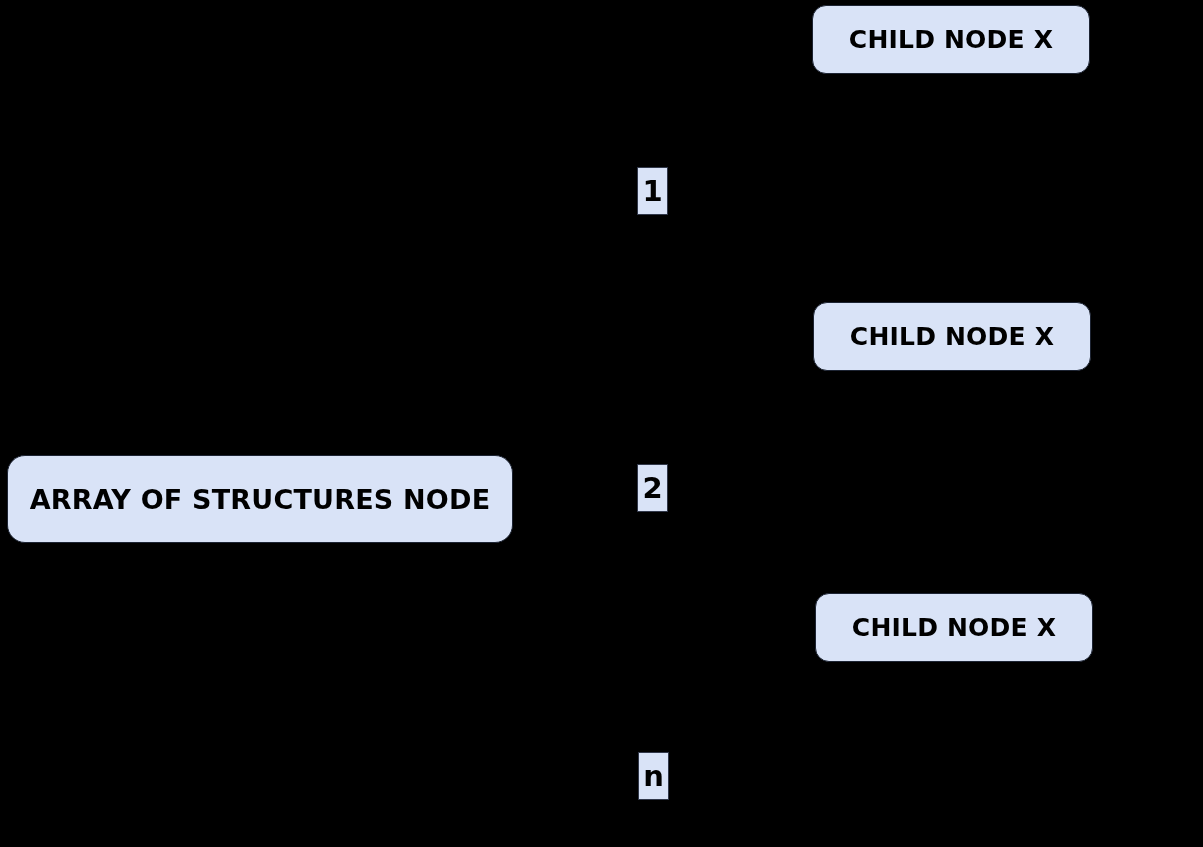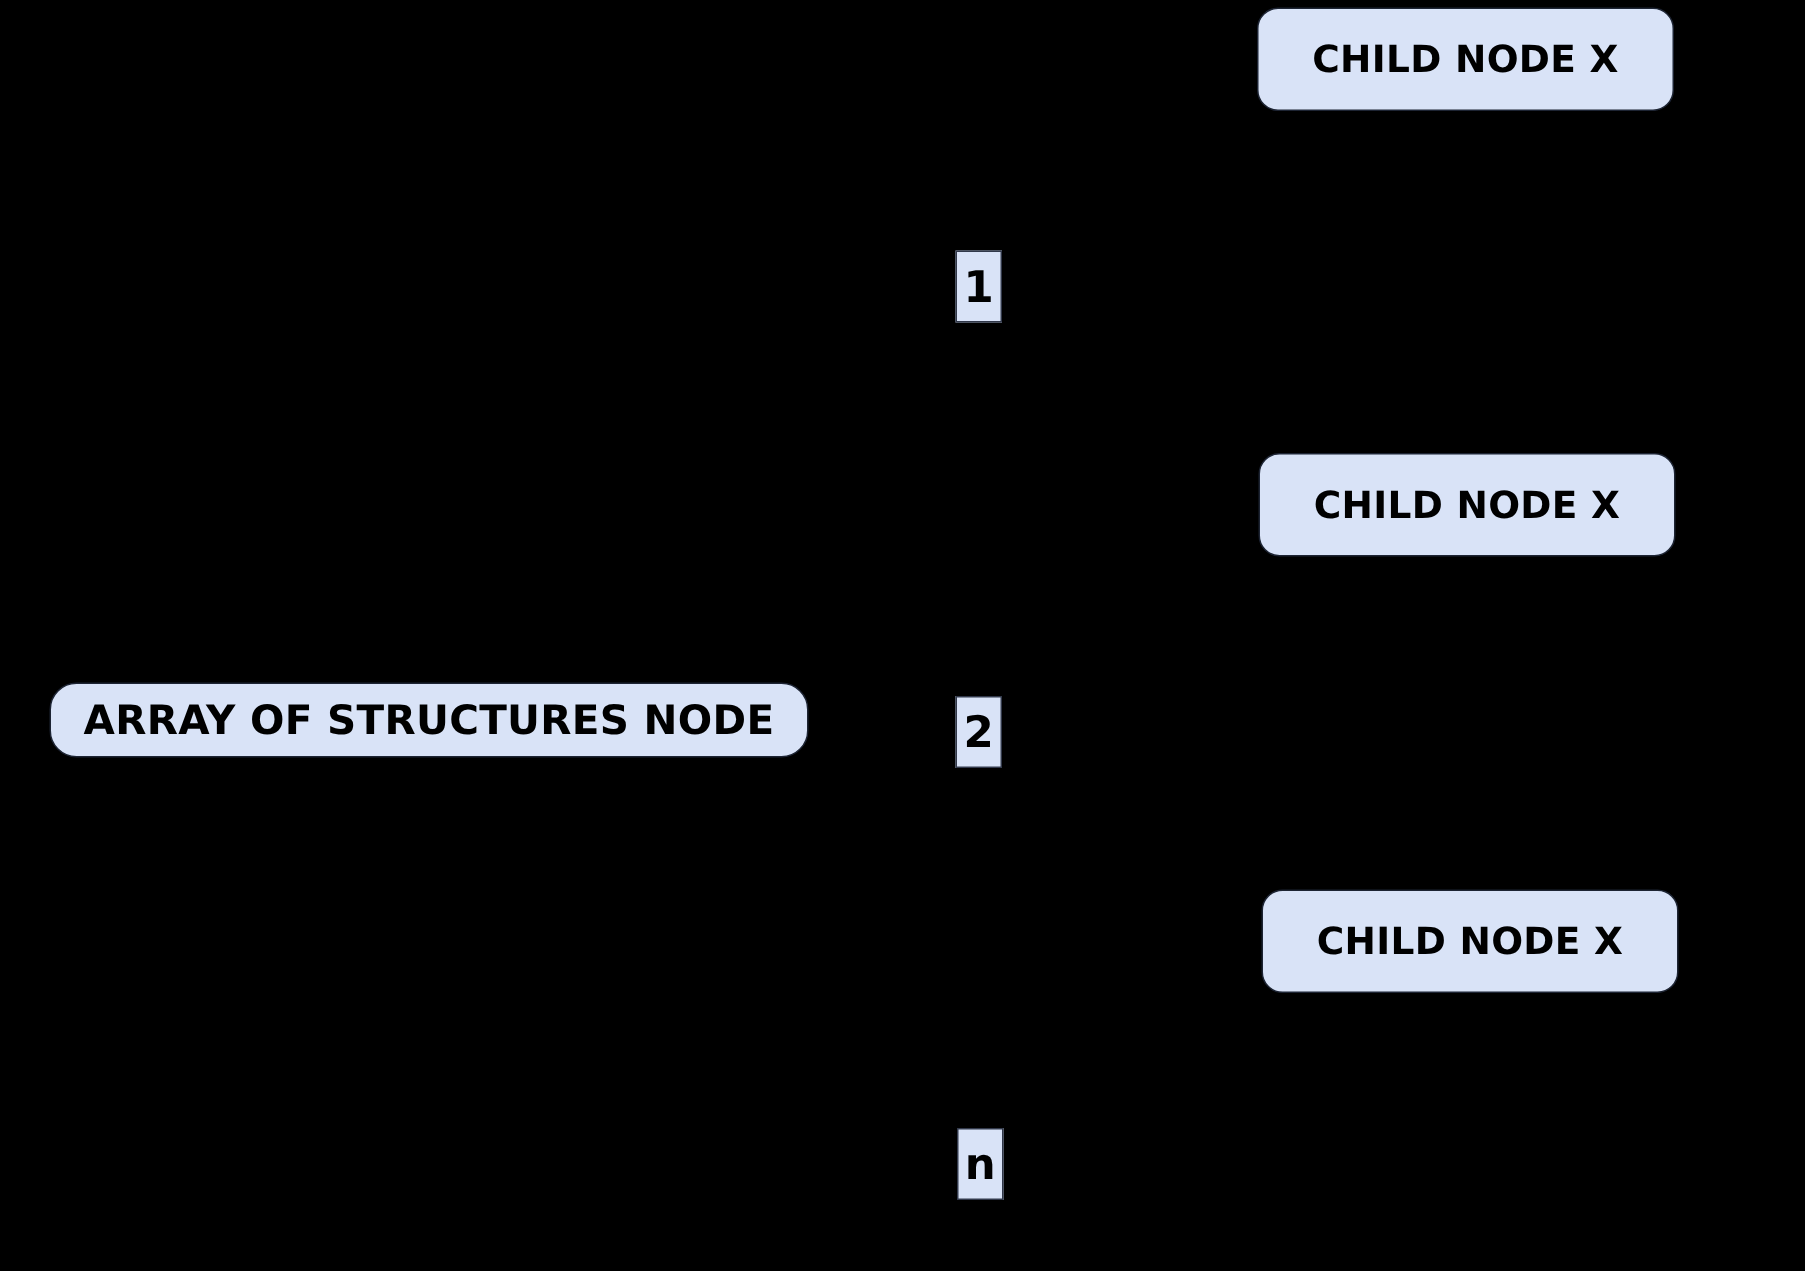--- a/index.html
+++ b/index.html
@@ -23,27 +23,26 @@
     background: #d9e3f7;
     border: 1px solid #1d2433;
     border-radius: 14px;
     display: flex;
     align-items: center;
     justify-content: center;
     color: #000000;
     font-weight: bold;
     letter-spacing: 0.2px;
     white-space: nowrap;
-    margin-left: 26px;
   }
   .node.parent {
     left: 7px;
     top: 455px;
     width: 506px;
-    height: 50px;
+    height: 88px;
     font-size: 27px;
     border-radius: 18px;
     justify-content: center;
   }
   .node.child {
     width: 278px;
     height: 69px;
     font-size: 25px;
   }
   .node.child-1 { left: 812px; top: 5px; }

